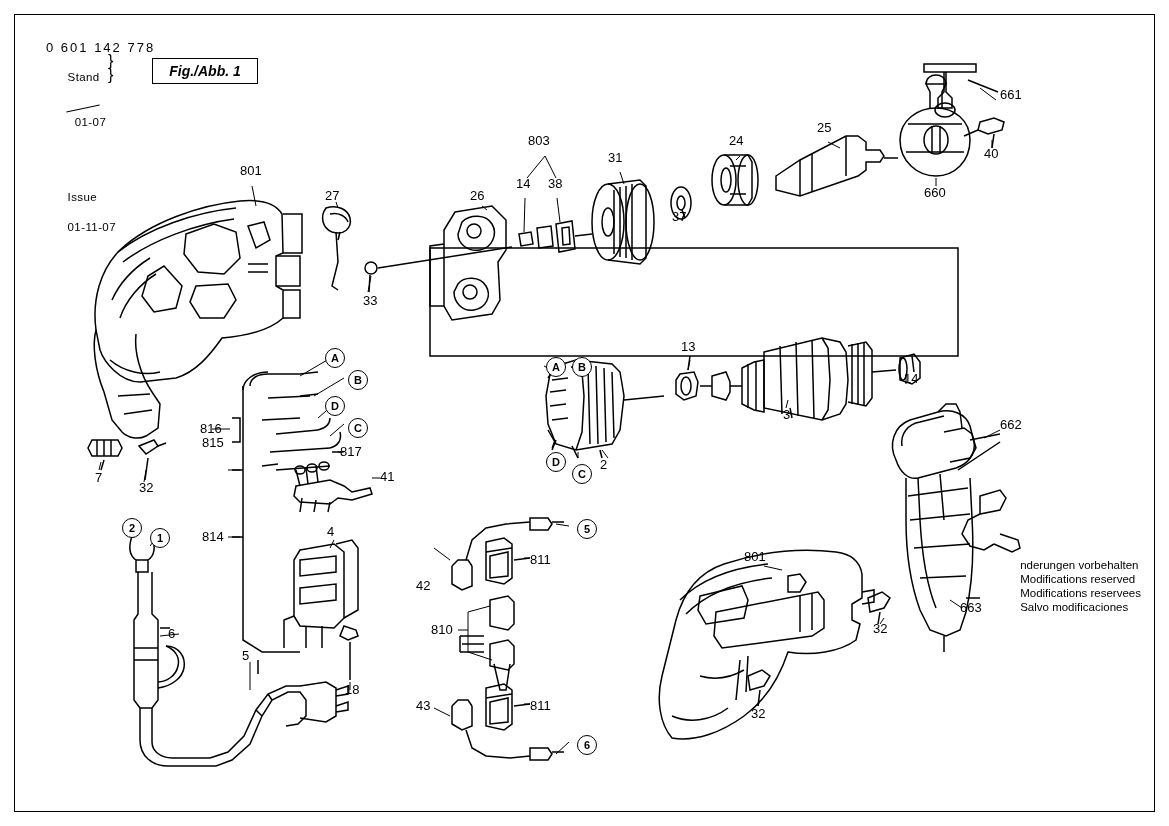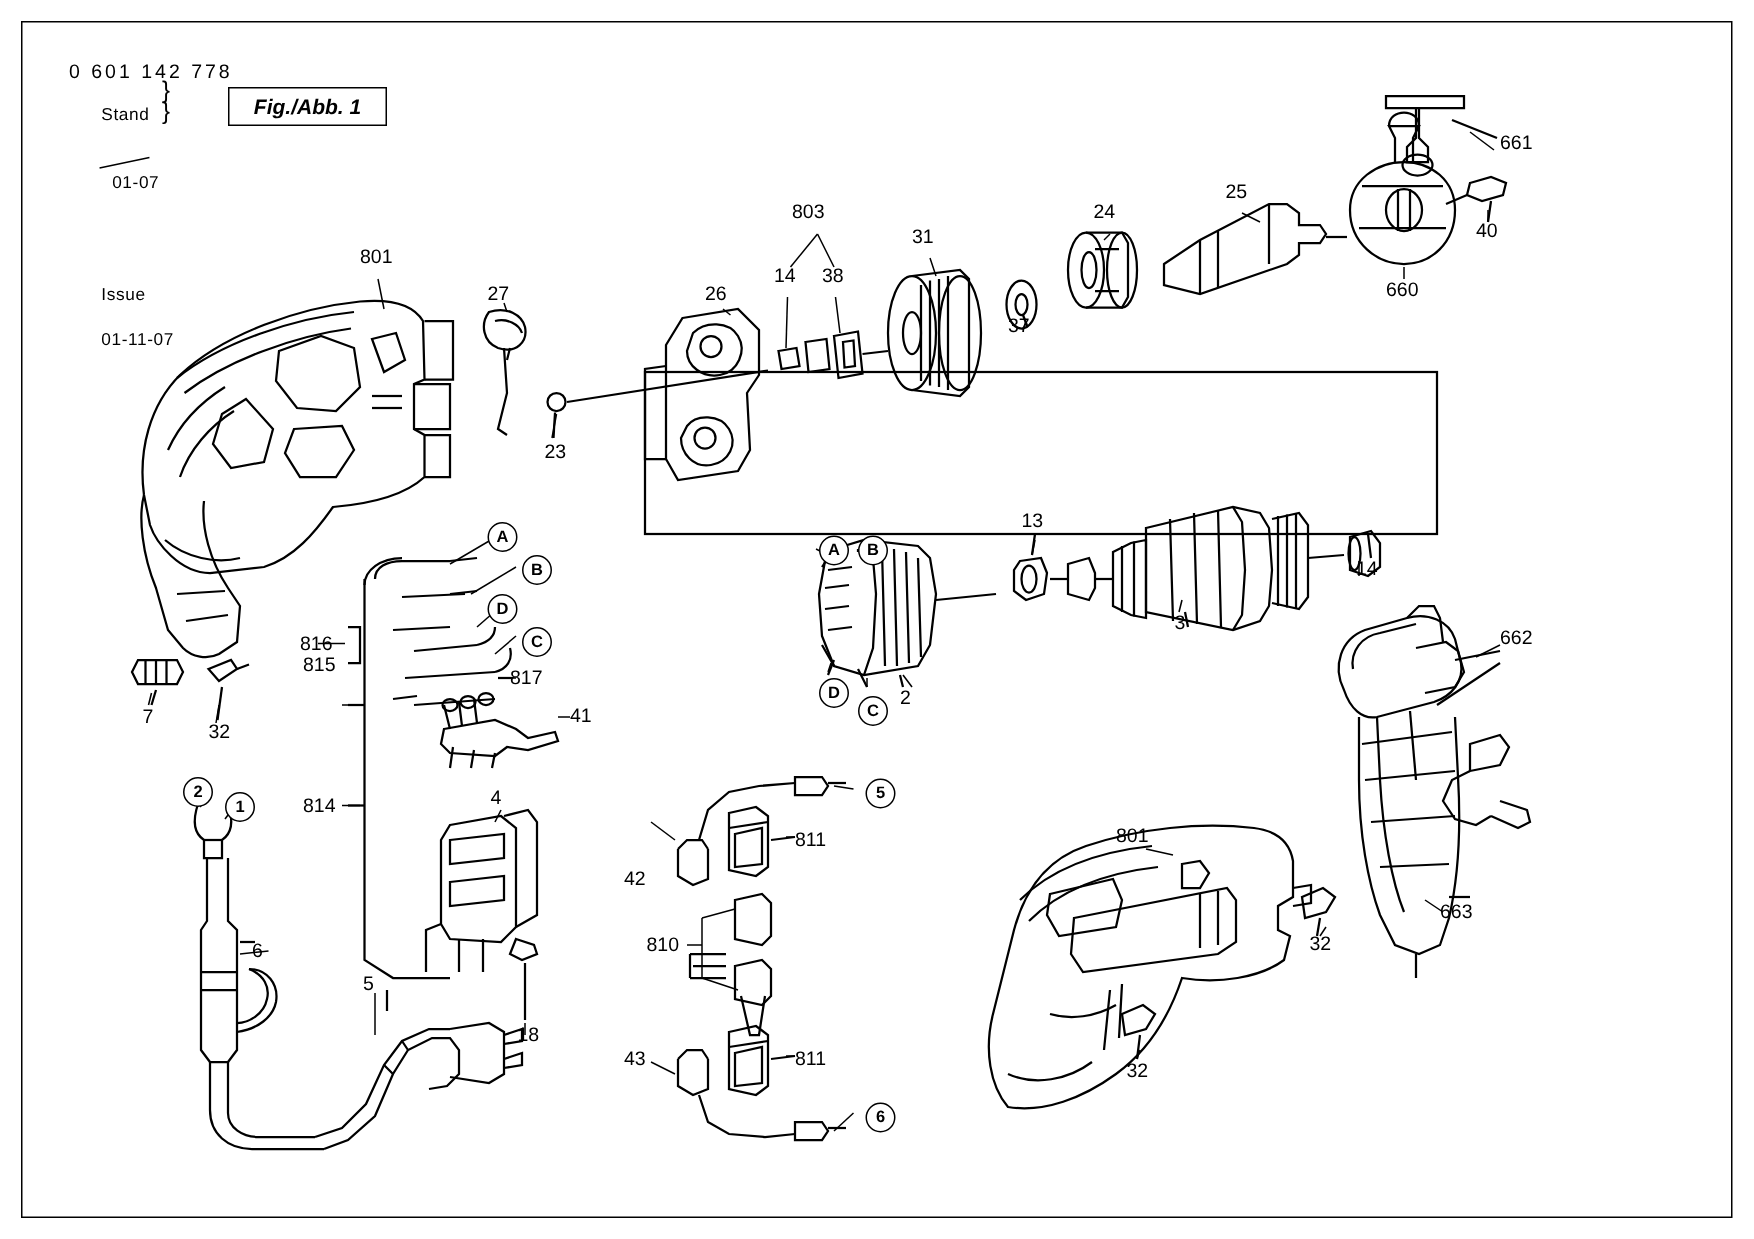--- a/index.html
+++ b/index.html
@@ -406,21 +406,21 @@
       <line x1="334" y1="404" x2="318" y2="418"></line>
       <line x1="344" y1="424" x2="330" y2="436"></line>
       <line x1="569" y1="526" x2="556" y2="524"></line>
       <line x1="569" y1="742" x2="556" y2="754"></line>
     </g>
   </svg>
 
   <div>
     <span class="lbl" style="left:240px;top:164px;">801</span>
     <span class="lbl" style="left:325px;top:189px;">27</span>
-    <span class="lbl" style="left:363px;top:294px;">23</span>
+    <span class="lbl" style="left:363px;top:294px;">33</span>
     <span class="lbl" style="left:470px;top:189px;">26</span>
     <span class="lbl" style="left:516px;top:177px;">14</span>
     <span class="lbl" style="left:548px;top:177px;">38</span>
     <span class="lbl" style="left:528px;top:134px;">803</span>
     <span class="lbl" style="left:608px;top:151px;">31</span>
     <span class="lbl" style="left:672px;top:210px;">37</span>
     <span class="lbl" style="left:729px;top:134px;">24</span>
     <span class="lbl" style="left:817px;top:121px;">25</span>
     <span class="lbl" style="left:924px;top:186px;">660</span>
     <span class="lbl" style="left:1000px;top:88px;">661</span>
@@ -460,14 +460,20 @@
     <span class="circ" style="left:546px;top:357px;">A</span>
     <span class="circ" style="left:572px;top:357px;">B</span>
     <span class="circ" style="left:546px;top:452px;">D</span>
     <span class="circ" style="left:572px;top:464px;">C</span>
     <span class="circ" style="left:122px;top:518px;">2</span>
     <span class="circ" style="left:150px;top:528px;">1</span>
     <span class="circ" style="left:577px;top:519px;">5</span>
     <span class="circ" style="left:577px;top:735px;">6</span>
   </div>
 
+  <div class="foot">
+    <div>nderungen vorbehalten</div>
+    <div>Modifications reserved</div>
+    <div>Modifications reservees</div>
+    <div>Salvo modificaciones</div>
+  </div>
 
 </div>
 
 </body></html>

